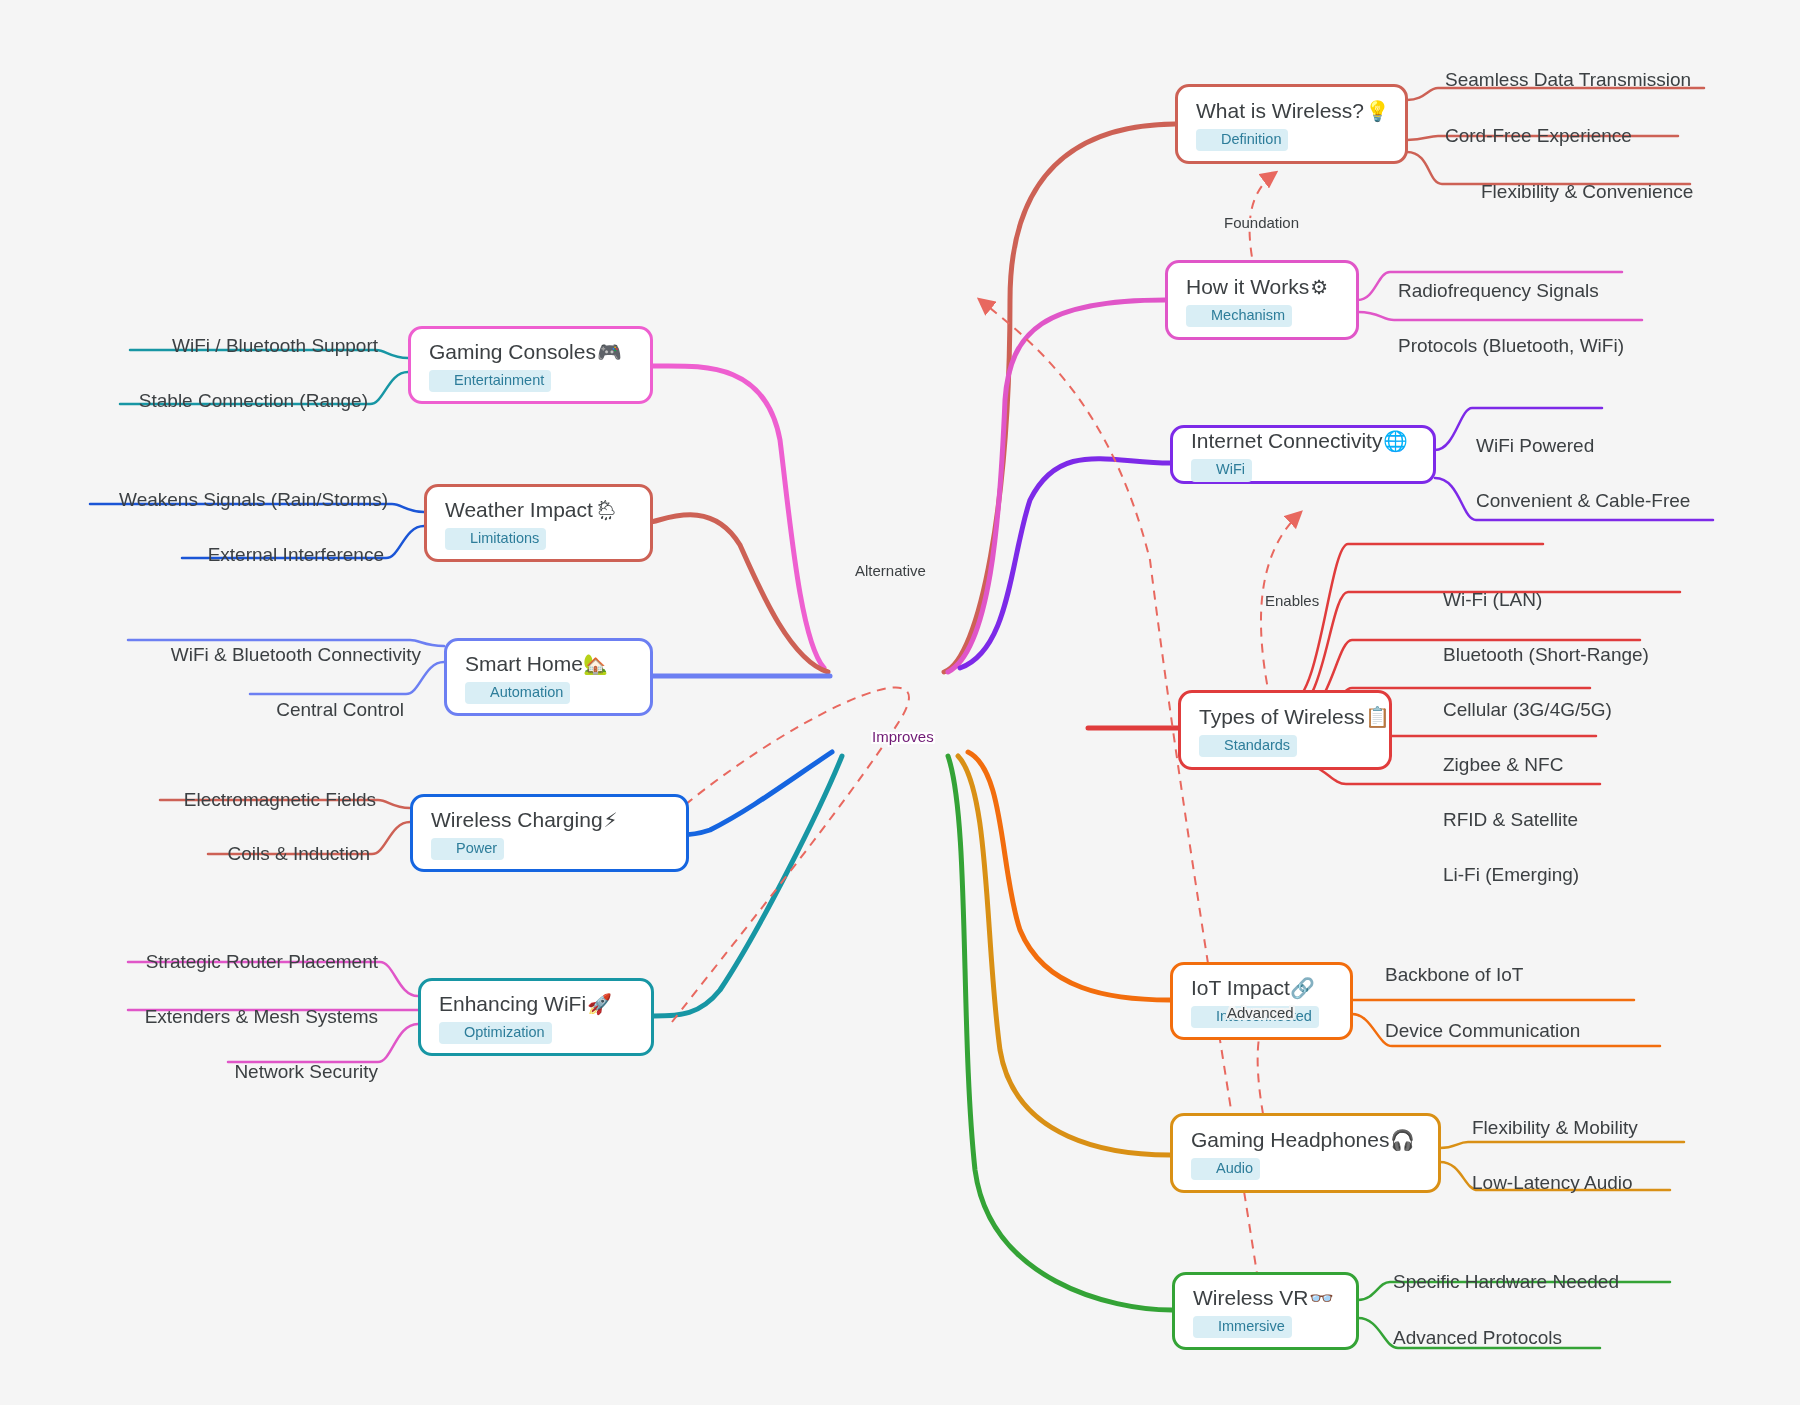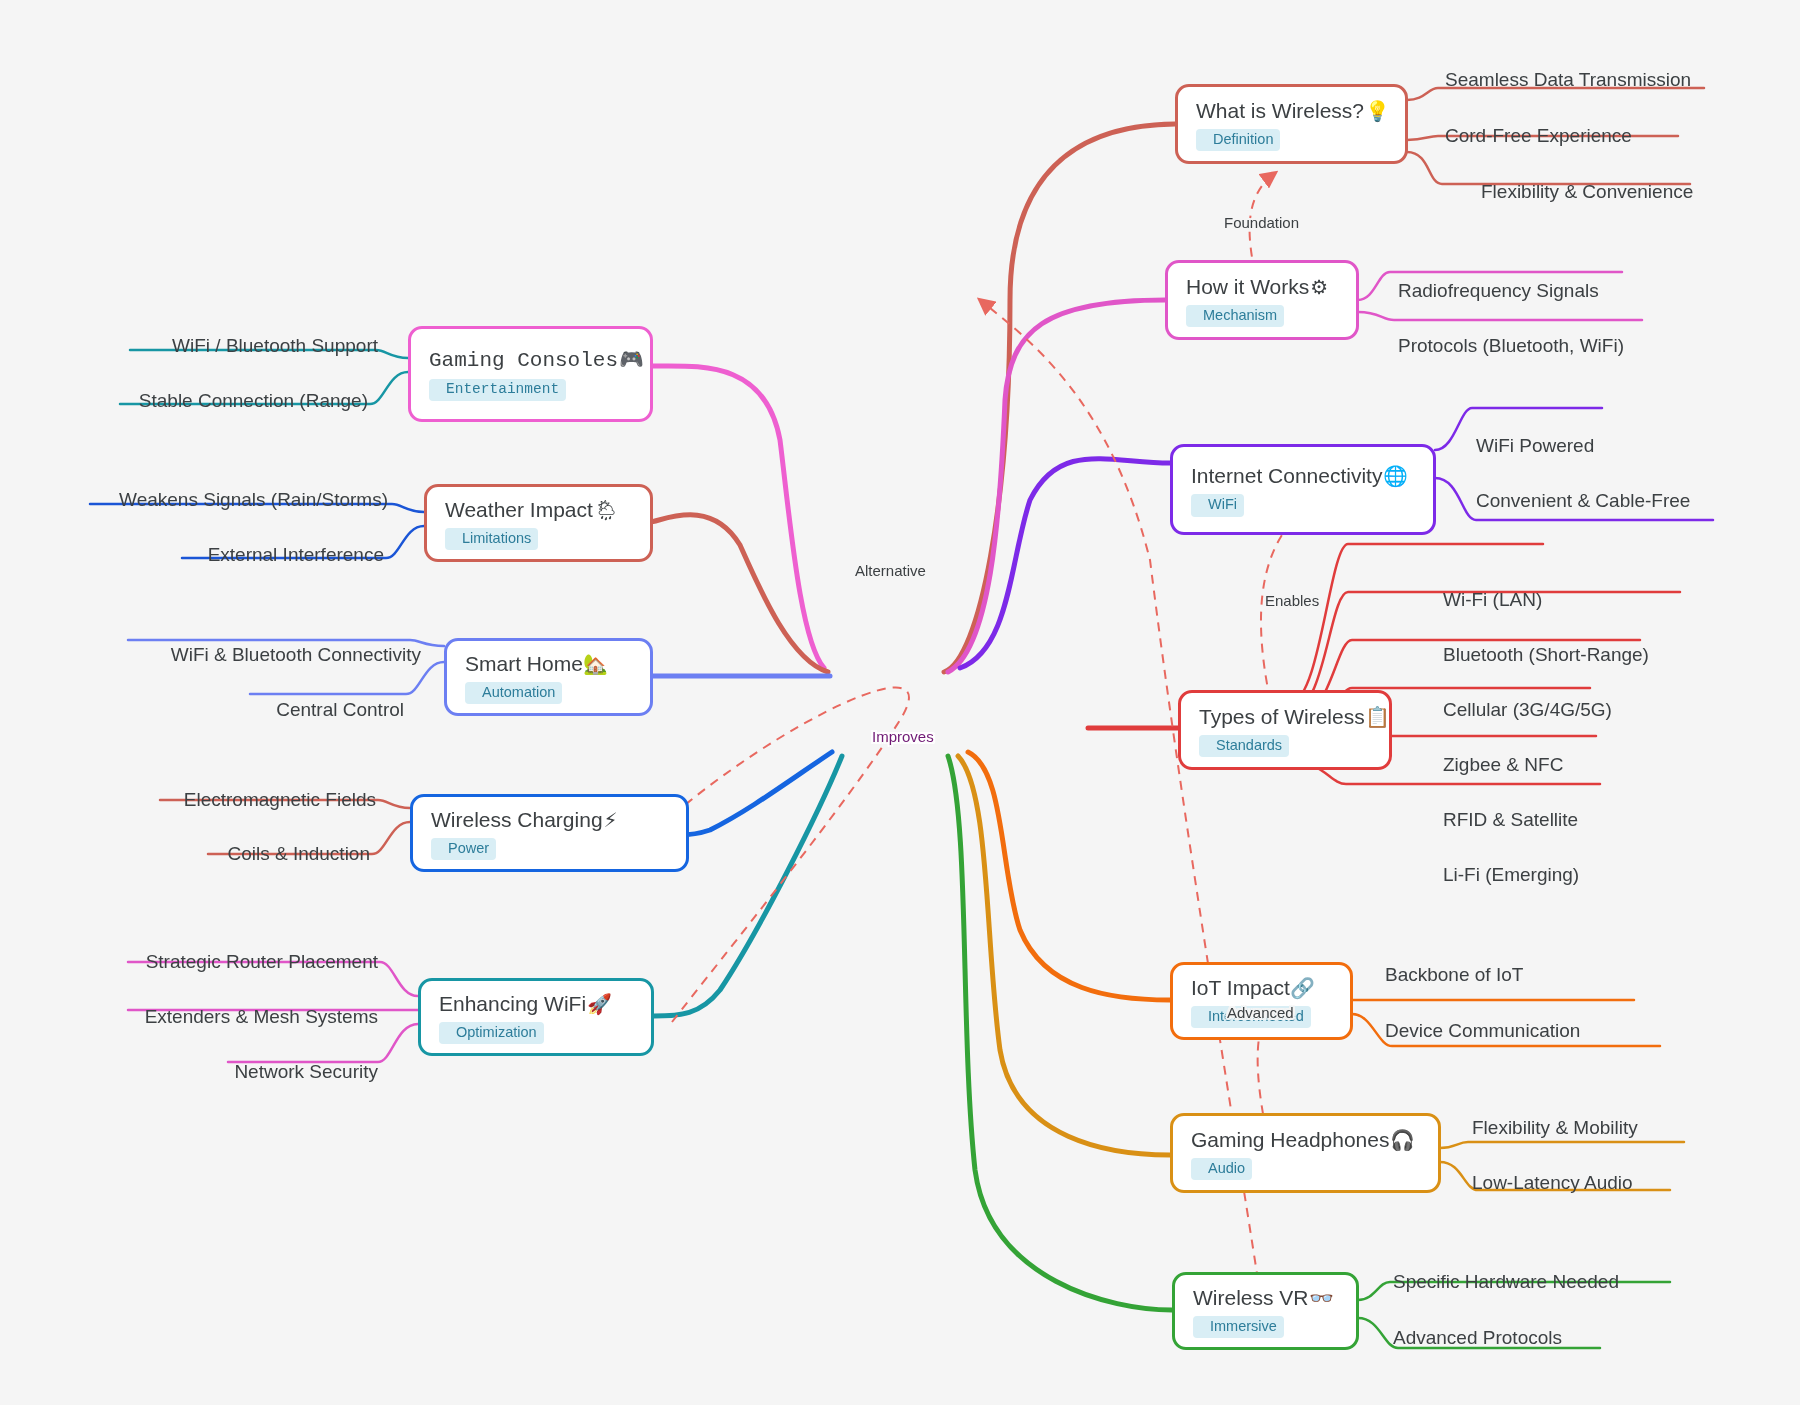--- a/index.html
+++ b/index.html
@@ -45,21 +45,21 @@
   }
   .node .emoji {
     font-size: 20px;
     margin-left: 1px;
     line-height: 1;
   }
   .badge {
     font-size: 14.5px;
     color: #2d7d9a;
     background: #d9eef5;
-    padding: 2px 7px 3px 17px;
+    padding: 2px 7px 3px 25px;
     border-radius: 4px;
     line-height: 1.2;
     white-space: nowrap;
   }
 
   
   #central {
     position: absolute;
     left: 638px; top: 570px;
     width: 304px; height: 78px;
@@ -227,21 +227,21 @@
   </div>
 
   <div class="node" style="left:1165px; top:260px; width:194px; height:80px; border-color:#e056c8;">
     <div class="title">
       <span>How it Works</span>
         <span class="emoji">⚙</span>
     </div>
     <span class="badge">Mechanism</span>
   </div>
 
-  <div class="node" style="left:1170px; top:425px; width:266px; height:91px; border-color:#7d2ae8;margin-top:19px;">
+  <div class="node" style="left:1170px; top:425px; width:266px; height:59px; border-color:#7d2ae8;">
     <div class="title">
       <span>Internet Connectivity</span>
         <span class="emoji">🌐</span>
     </div>
     <span class="badge">WiFi</span>
   </div>
 
   <div class="node" style="left:1178px; top:690px; width:214px; height:80px; border-color:#e03c3c;">
     <div class="title">
       <span>Types of Wireless</span>
@@ -267,21 +267,21 @@
   </div>
 
   <div class="node" style="left:1172px; top:1272px; width:187px; height:78px; border-color:#34a336;">
     <div class="title">
       <span>Wireless VR</span>
         <span class="emoji">👓</span>
     </div>
     <span class="badge">Immersive</span>
   </div>
 
-  <div class="node" style="left:408px; top:326px; width:245px; height:96px; border-color:#ee5fd0;font-family:Liberation Mono, monospace;">
+  <div class="node" style="left:408px; top:326px; width:245px; height:78px; border-color:#ee5fd0;">
     <div class="title">
       <span>Gaming Consoles</span>
         <span class="emoji">🎮</span>
     </div>
     <span class="badge">Entertainment</span>
   </div>
 
   <div class="node" style="left:424px; top:484px; width:229px; height:78px; border-color:#cd6155;">
     <div class="title">
       <span>Weather Impact</span>

